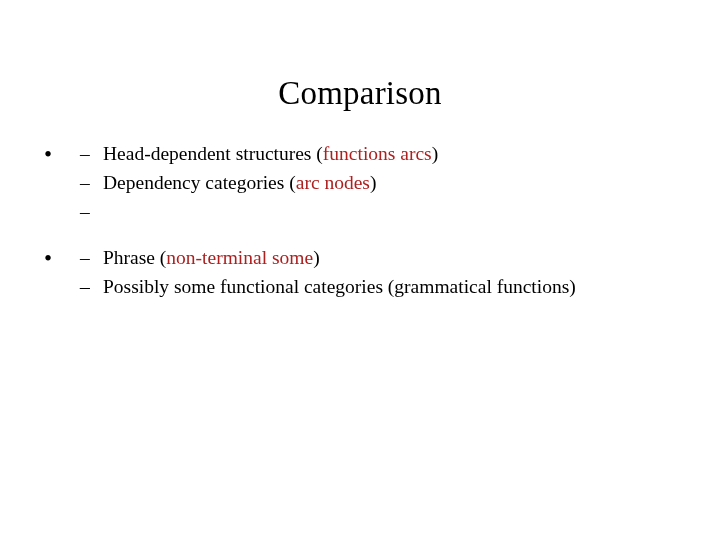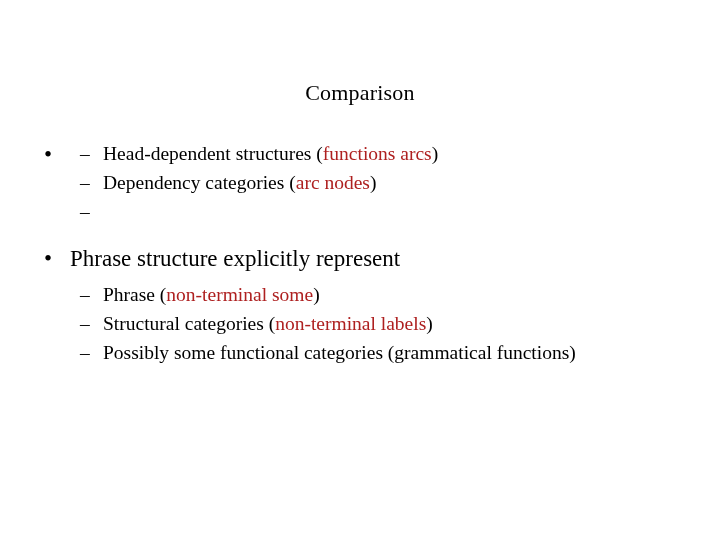--- a/index.html
+++ b/index.html
@@ -21,21 +21,21 @@
     -webkit-font-smoothing: none;
   }
 
   
   .slide-title {
     position: absolute;
     left: 0;
     top: 76px;
     width: 720px;
     text-align: center;
-    font-size: 22px;
+    font-size: 33px;
     line-height: 34px;
     font-weight: 400;
     color: #000000;
     letter-spacing: 0.2px;
   }
 
   
   .body-area {
     position: absolute;
     left: 0;
@@ -130,33 +130,31 @@
           <span class="marker">–</span>
         </div>
 
       </div>
     </div>
 
     <div class="group">
 
       <div class="lvl1">
         <span class="marker">•</span>
-        <span class="text">Phrase structure explicitly represent</span>
       </div>
 
       <div class="lvl2-list">
 
         <div class="lvl2">
           <span class="marker">–</span>
           <span class="text"><span>Phrase (</span><span class="hl">non-terminal some</span><span>)</span></span>
         </div>
 
         <div class="lvl2">
           <span class="marker">–</span>
-          <span class="text"><span>Structural categories (</span><span class="hl">non-terminal labels</span><span>)</span></span>
         </div>
 
         <div class="lvl2">
           <span class="marker">–</span>
           <span class="text"><span>Possibly some functional categories (grammatical functions)</span><span class="hl"></span><span></span></span>
         </div>
 
       </div>
     </div>
 

